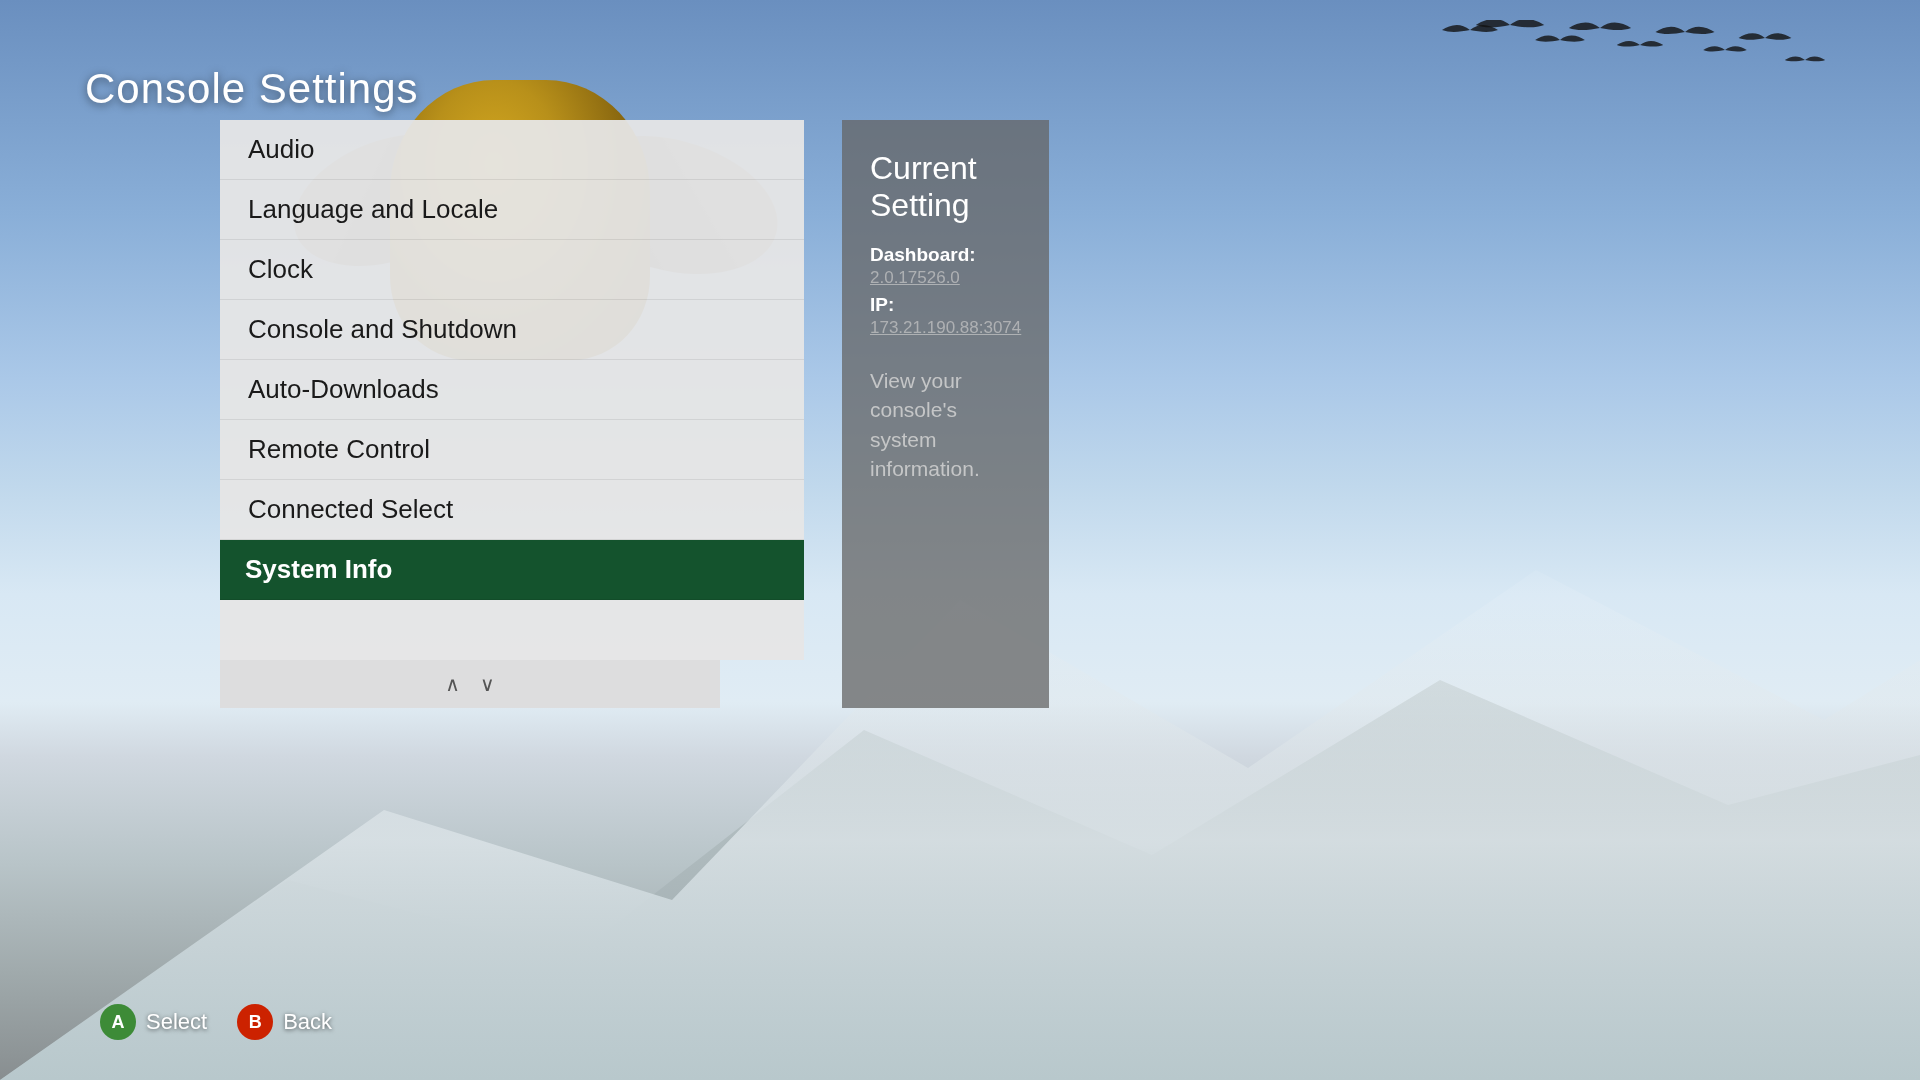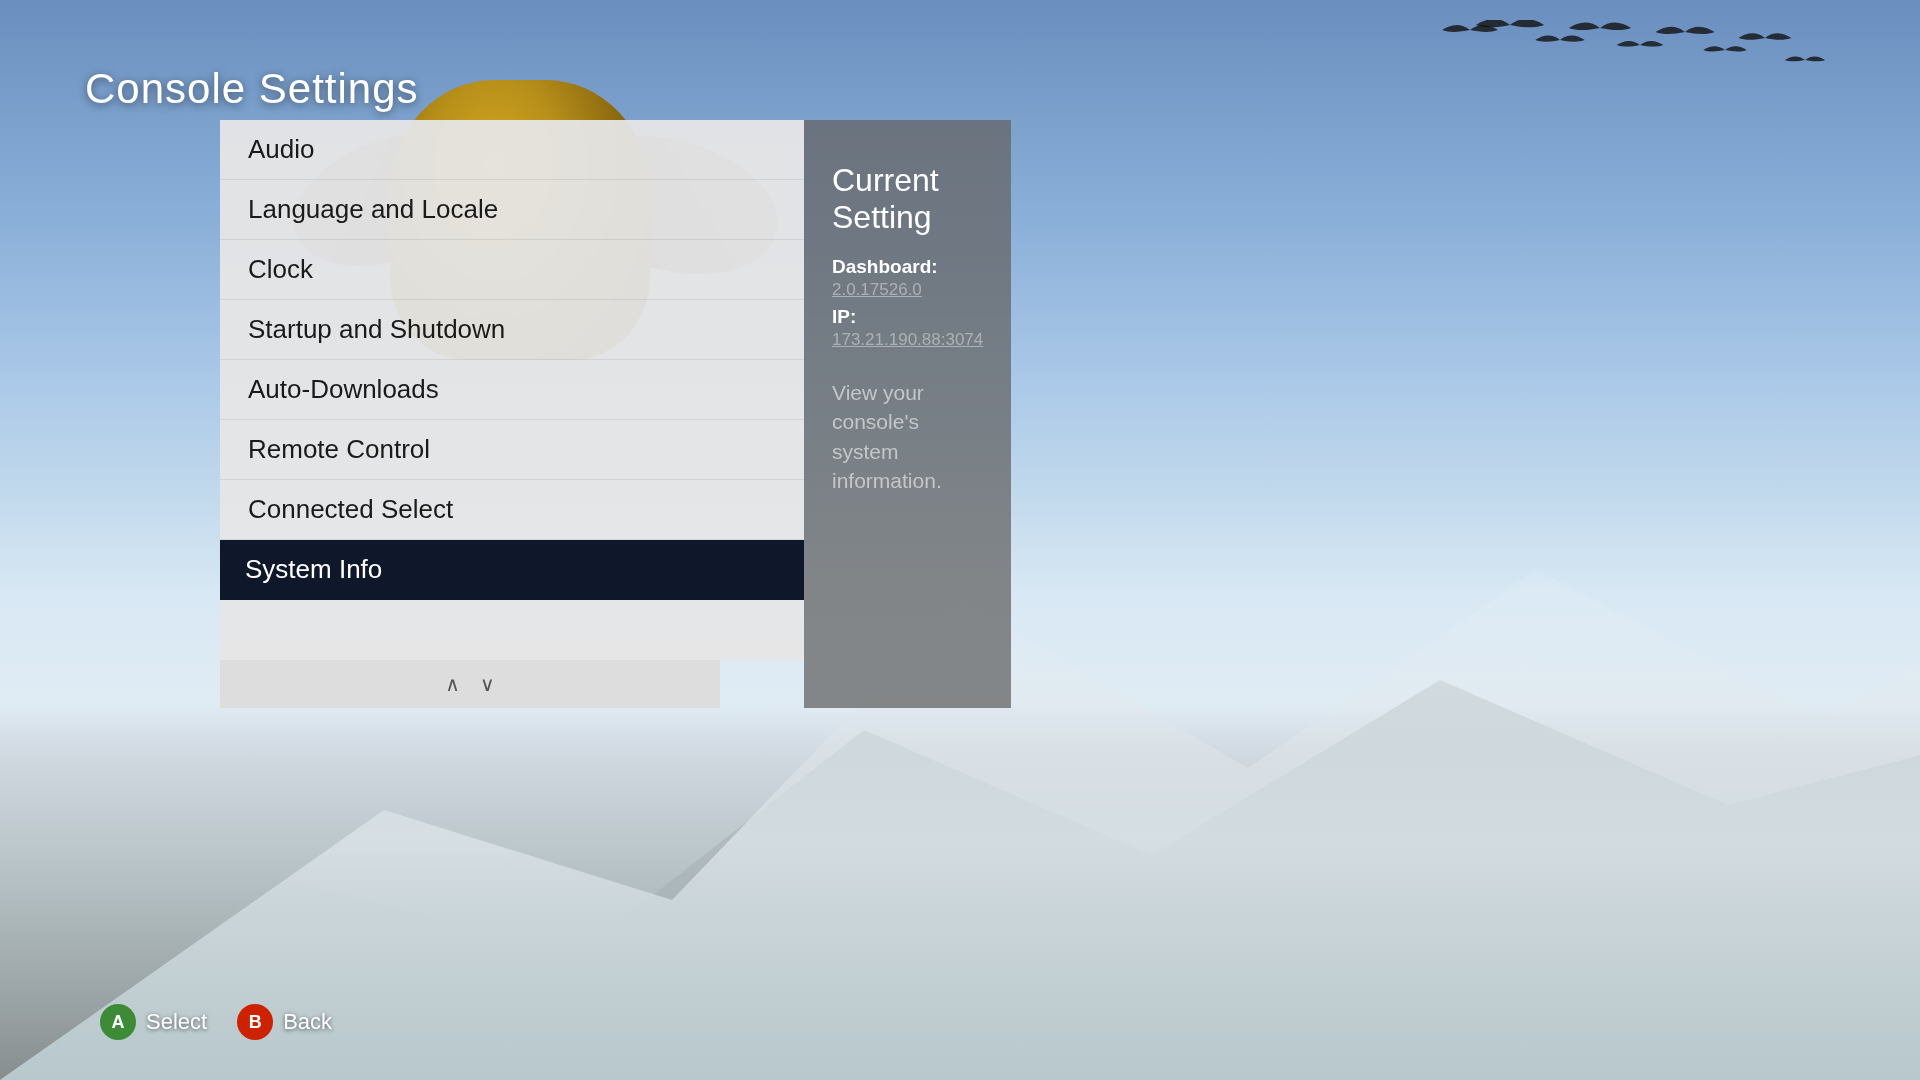--- a/index.html
+++ b/index.html
@@ -104,45 +104,46 @@
       font-size: 26px;
       font-weight: 400;
       color: #1a1a1a;
       cursor: pointer;
       border-bottom: 1px solid rgba(0,0,0,0.08);
       transition: background 0.1s;
       flex-shrink: 0;
     }
 
     .menu-item.active {
-      background: #0f172a;
-      color: white;
-      font-weight: 400;
+      background: #14532d;
+      color: white;
+      font-weight: 700;
       padding-left: 25px;
     }
 
     
     .scroll-arrows {
       background: rgba(220, 220, 220, 0.95);
       width: 500px;
       padding: 12px;
       display: flex;
       justify-content: center;
       gap: 20px;
       font-size: 22px;
       color: #555;
     }
 
     
     .detail-panel {
       background: rgba(100, 100, 100, 0.75);
       width: 390px;
       min-height: 540px;
-      padding: 42px 28px;
-      color: white;
+      padding: 30px 28px;
+      color: white;
+      margin-left: 38px;
     }
 
     .detail-title {
       font-size: 32px;
       font-weight: 300;
       margin-bottom: 20px;
       color: white;
     }
 
     .detail-row {
@@ -305,21 +306,21 @@
 
 <div class="page-title">Console Settings</div>
 
 <div class="menu-container">
 
   <div style="display:flex; flex-direction:column;">
     <div class="menu-list" id="menu-items-list">
     <div class="menu-item">Audio</div>
         <div class="menu-item">Language and Locale</div>
         <div class="menu-item">Clock</div>
-        <div class="menu-item">Startup and Shutdown</div>
+        <div class="menu-item">Console and Shutdown</div>
         <div class="menu-item">Auto-Downloads</div>
         <div class="menu-item">Remote Control</div>
         <div class="menu-item">Connected Select</div>
         <div class="menu-item active">System Info</div>
       </div>
     <div class="scroll-arrows">
       <span style="cursor:pointer; font-size:20px;">∧</span>
       <span style="cursor:pointer; font-size:20px;">∨</span>
     </div>
   </div>

